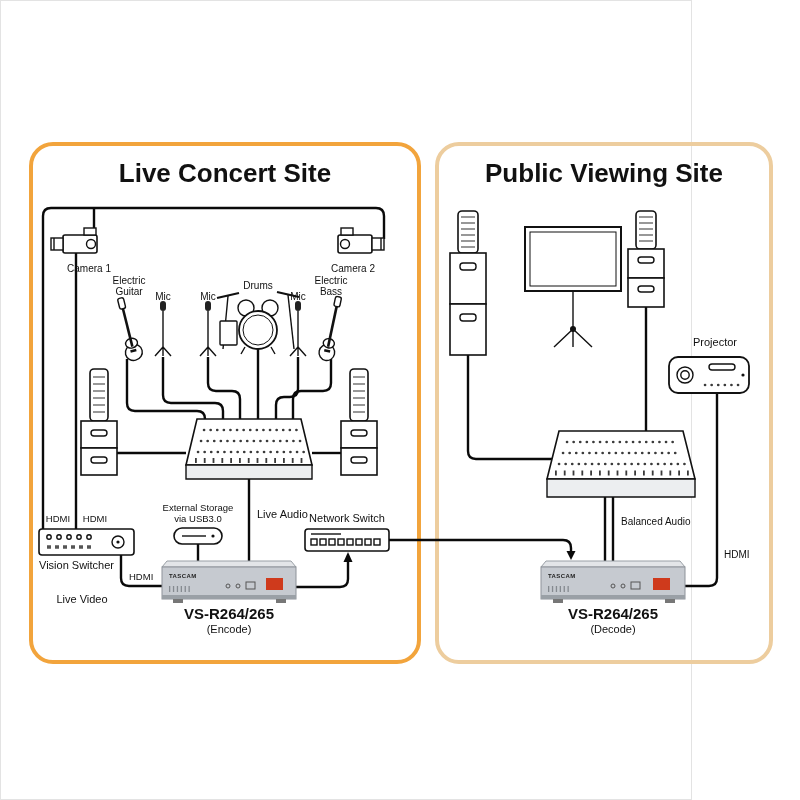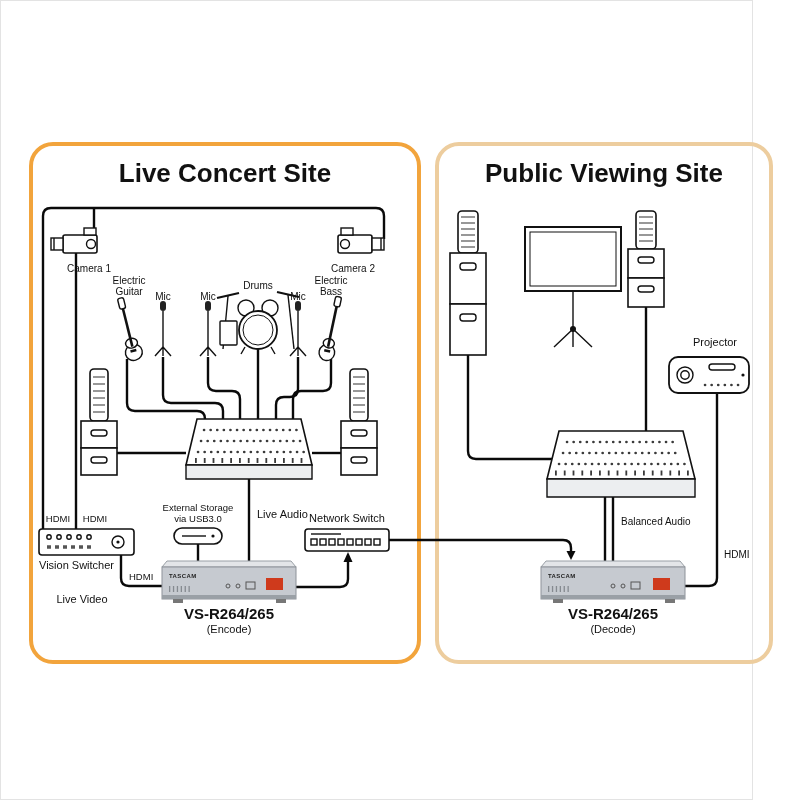--- a/index.html
+++ b/index.html
@@ -1,16 +1,16 @@
 <!DOCTYPE html>
 <html><head>
 <meta charset="utf-8">
 <style>
   html,body{margin:0;padding:0;background:#fff;}
-  .page{width:753px;height:800px;border:1px solid #e3e3e3;box-sizing:border-box;position:relative;font-family:"Liberation Sans",sans-serif;}
+  .page{width:692px;height:800px;border:1px solid #e3e3e3;box-sizing:border-box;position:relative;font-family:"Liberation Sans",sans-serif;}
   svg{display:block;}
   text{fill:#111;font-family:"Liberation Sans",sans-serif;}
   .title{font-size:26px;font-weight:600;}
   .t11{font-size:11px;}
   .t10{font-size:10px;}
   .t9{font-size:9.5px;}
   .model{font-size:15px;font-weight:700;}
   .mode{font-size:11px;}
   .brand{font-size:6px;font-weight:700;letter-spacing:.4px;fill:#222;}
   .wire{stroke:#0a0a0a;stroke-width:2.4;fill:none;stroke-linejoin:round;}

